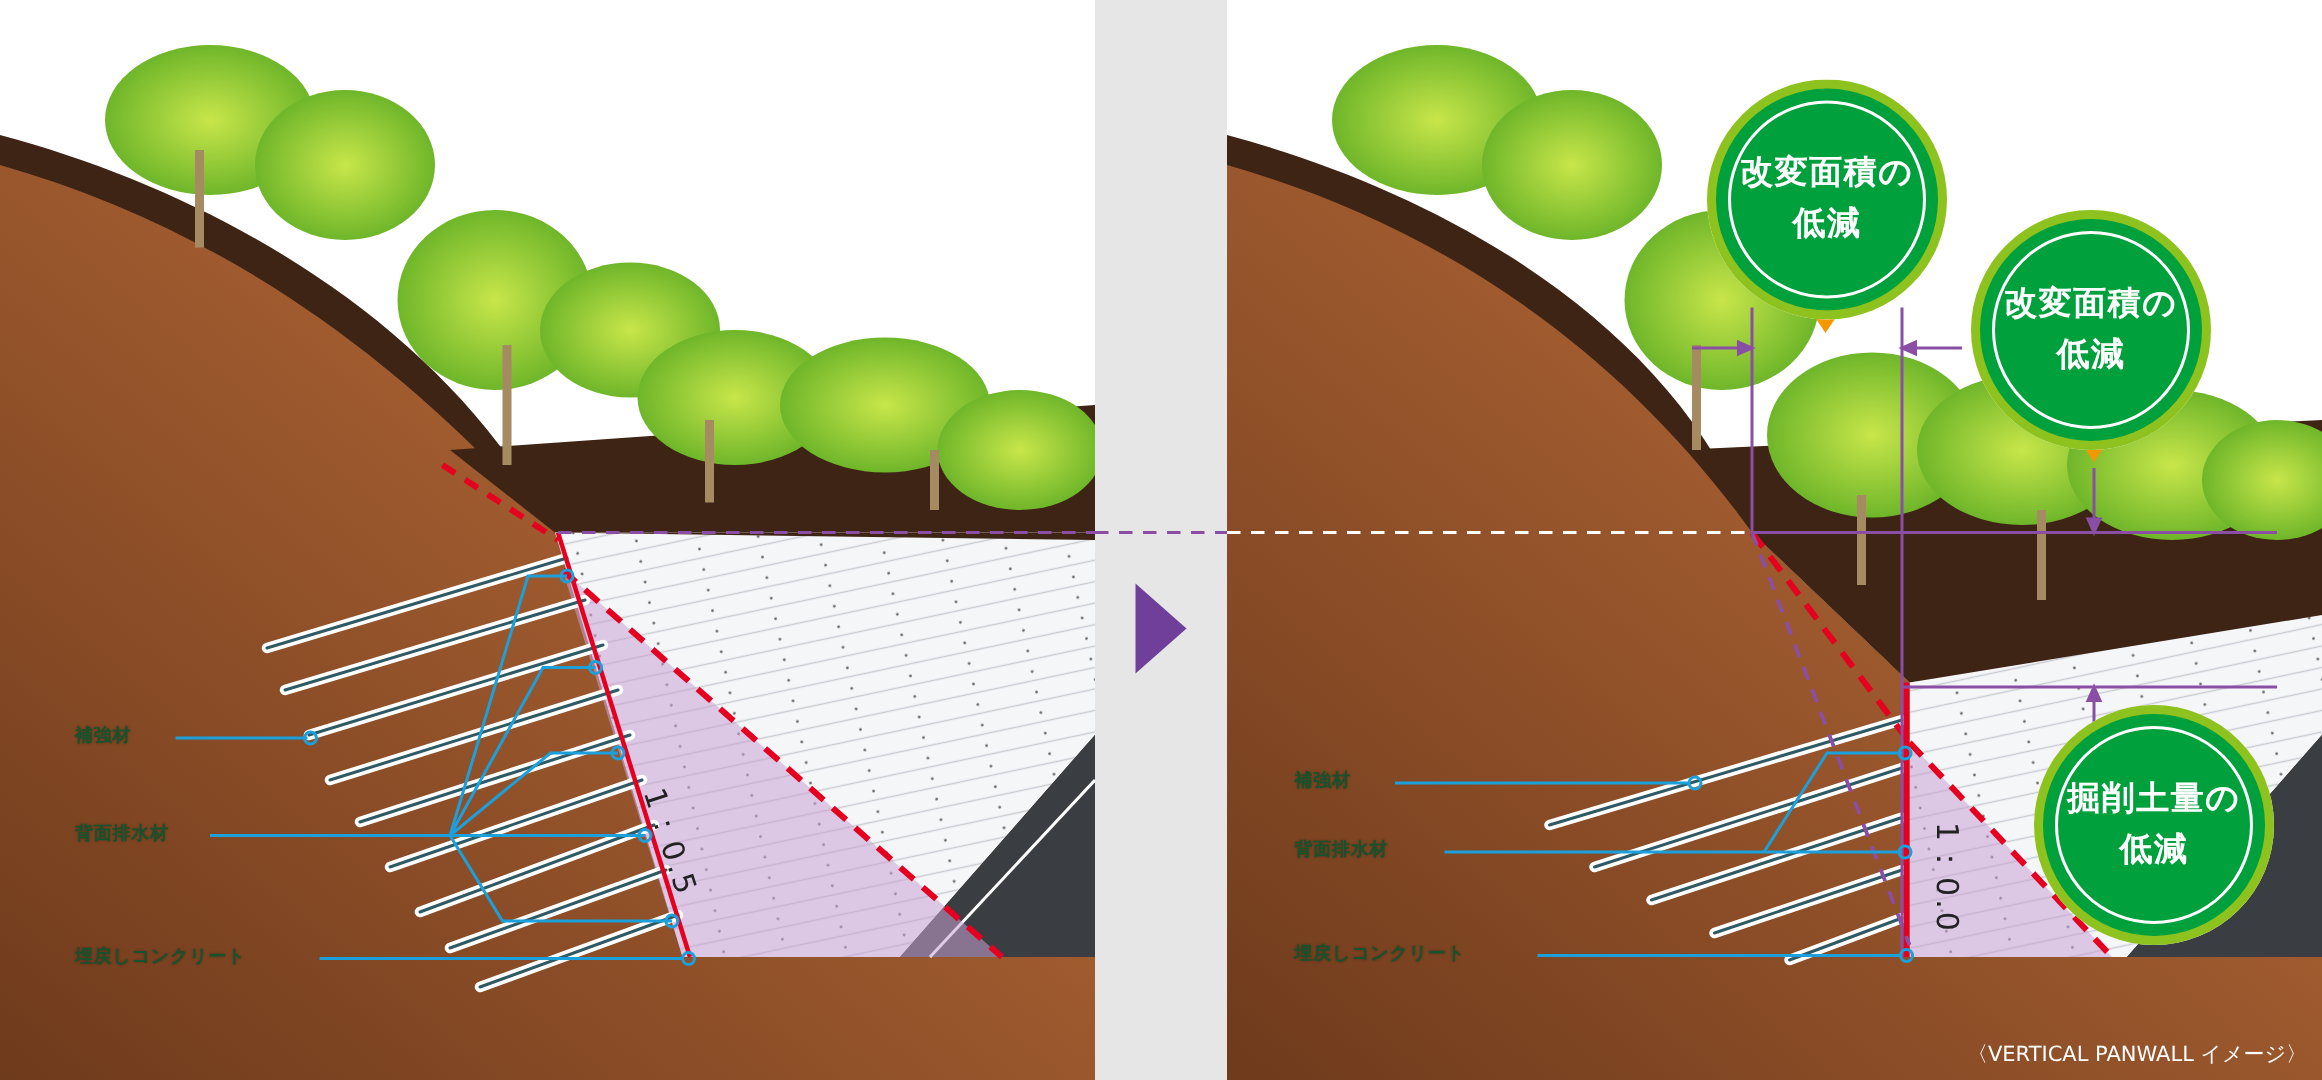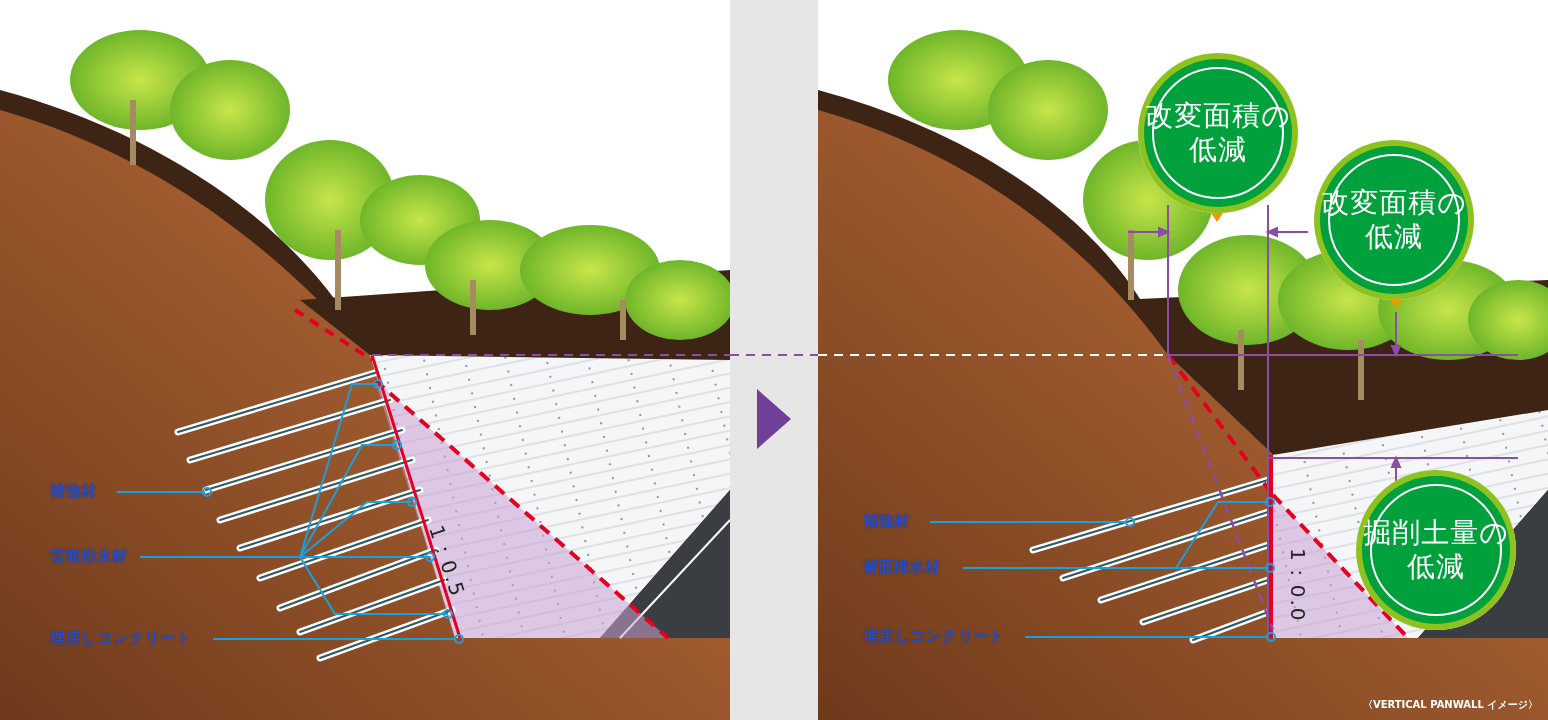--- a/index.html
+++ b/index.html
@@ -2,27 +2,27 @@
 <html><head>
 <meta charset="utf-8">
 <style>
   html,body{margin:0;padding:0;}
   body{width:1548px;height:720px;position:relative;overflow:hidden;background:#e6e6e6;font-family:"DejaVu Sans","Liberation Sans",sans-serif;}
   .panel{position:absolute;top:0;height:720px;overflow:hidden;}
   #left-panel{left:0;width:730px;}
   #right-panel{left:818px;width:730px;}
   .divider{position:absolute;left:730px;top:0;width:88px;height:720px;background:#e6e6e6;}
   svg{display:block;}
-  .label{position:absolute;color:#1d4ed8;font-size:15px;font-weight:bold;white-space:nowrap;letter-spacing:0.5px;text-shadow:0 0 2px rgba(0,0,0,0.3);}
+  .label{position:absolute;color:#14532d;font-size:12px;font-weight:bold;white-space:nowrap;letter-spacing:0.5px;text-shadow:0 0 2px rgba(0,0,0,0.3);}
   .ratio{position:absolute;font-size:20px;color:#222;transform-origin:left top;white-space:nowrap;letter-spacing:2px;}
   .badge{position:absolute;border-radius:50%;background:#fff;display:flex;align-items:center;justify-content:center;box-shadow:0 0 0 3px #8dc21f inset;}
   .badge .ring{position:absolute;inset:6px;border-radius:50%;background:#00a03c;box-shadow:0 0 0 4px #8dc21f;}
   .badge .inner{position:absolute;inset:14px;border-radius:50%;border:2px solid #fff;}
-  .badge .txt{position:relative;color:#fff;font-weight:normal;font-size:28px;text-align:center;line-height:34px;letter-spacing:1px;}
-  .caption{position:absolute;right:10px;bottom:8px;color:#fff;font-size:10px;font-weight:bold;}
+  .badge .txt{position:relative;color:#fff;font-weight:bold;font-size:22px;text-align:center;line-height:34px;letter-spacing:1px;}
+  .caption{position:absolute;right:10px;bottom:8px;color:#fff;font-size:14px;font-weight:normal;}
   .arrow-play{position:absolute;left:757px;top:389px;width:0;height:0;border-top:30px solid transparent;border-bottom:30px solid transparent;border-left:34px solid #6f3f99;}
 </style>
 </head>
 <body>
 
 <div id="left-panel" class="panel">
   <svg width="730" height="720">
     <defs>
       <linearGradient id="soilL" x1="0" y1="1" x2="1" y2="0">
         <stop offset="0" stop-color="#6e3a1c"></stop>

